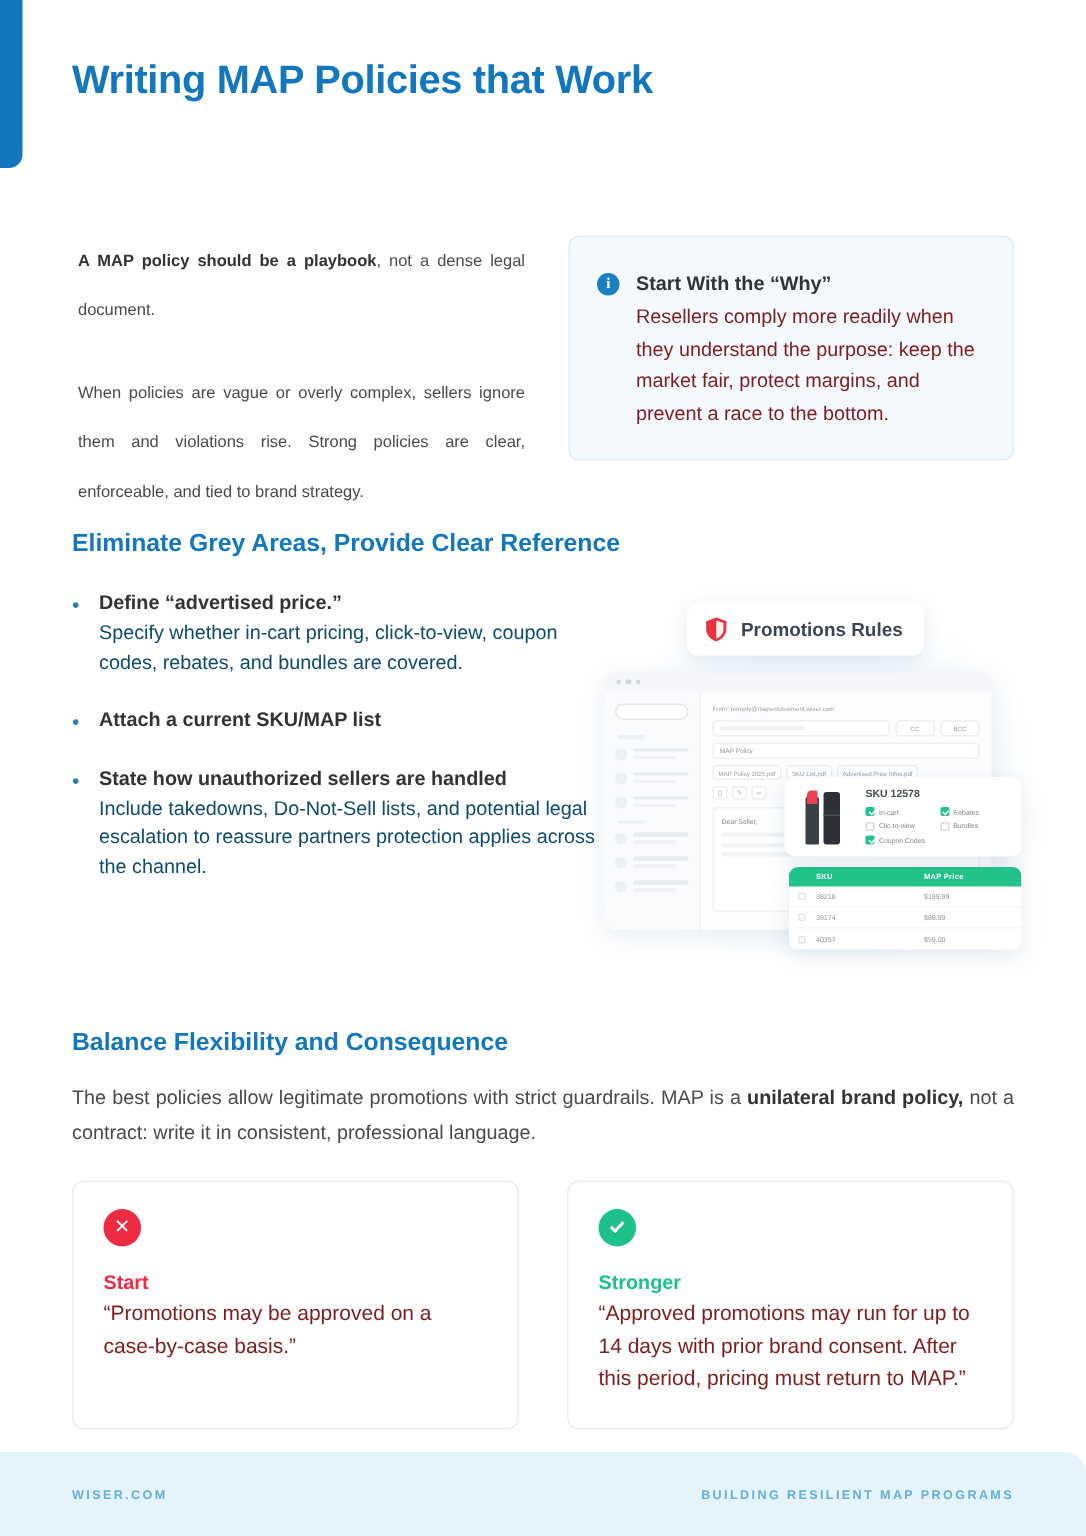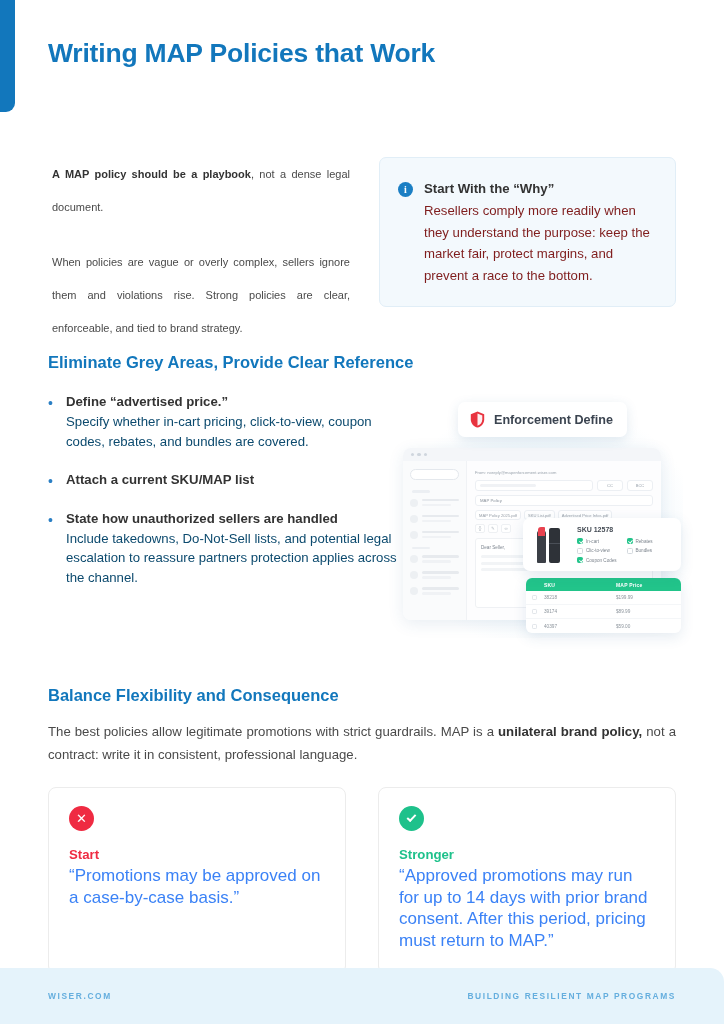--- a/index.html
+++ b/index.html
@@ -431,23 +431,23 @@
     transform: rotate(43deg) translate(-1px, -1px);
   }
   .cmp-label {
     font-size: 13.2px;
     font-weight: bold;
     margin-bottom: 3px;
   }
   .cmp-label.bad { color: #ef2b42; }
   .cmp-label.good { color: #1ec18b; }
   .cmp-quote {
-    font-size: 17px;
+    font-size: 14px;
     line-height: 21.5px;
-    color: #3b82f6;
+    color: #7f1d1d;
   }
 
   
   .footer {
     position: absolute;
     left: 0; bottom: 0;
     width: 724px; height: 56px;
     background: #e5f3fb;
     border-top-right-radius: 14px;
     border-top-left-radius: 0;
@@ -514,21 +514,21 @@
   </div>
 
   <div class="illus">
     <div class="illus-glow"></div>
 
     <div class="badge">
       <svg width="15" height="17" viewBox="0 0 15 17">
         <path d="M7.5 0.6 L14.2 3.2 V8.4 C14.2 12.4 11.3 15.4 7.5 16.6 C3.7 15.4 0.8 12.4 0.8 8.4 V3.2 Z" fill="#e8333f"></path>
         <path d="M7.5 2.6 L12.3 4.4 V8.5 C12.3 11.5 10.3 13.8 7.5 14.8 Z" fill="#ffffff" opacity="0.92"></path>
       </svg>
-      <div class="badge-label">Enforcement Define</div>
+      <div class="badge-label">Promotions Rules</div>
     </div>
 
     <div class="mail-window">
       <div class="mw-top">
         <div class="mw-dot"></div>
         <div class="mw-dot"></div>
         <div class="mw-dot"></div>
       </div>
       <div class="mw-body">
         <div class="mw-side">

